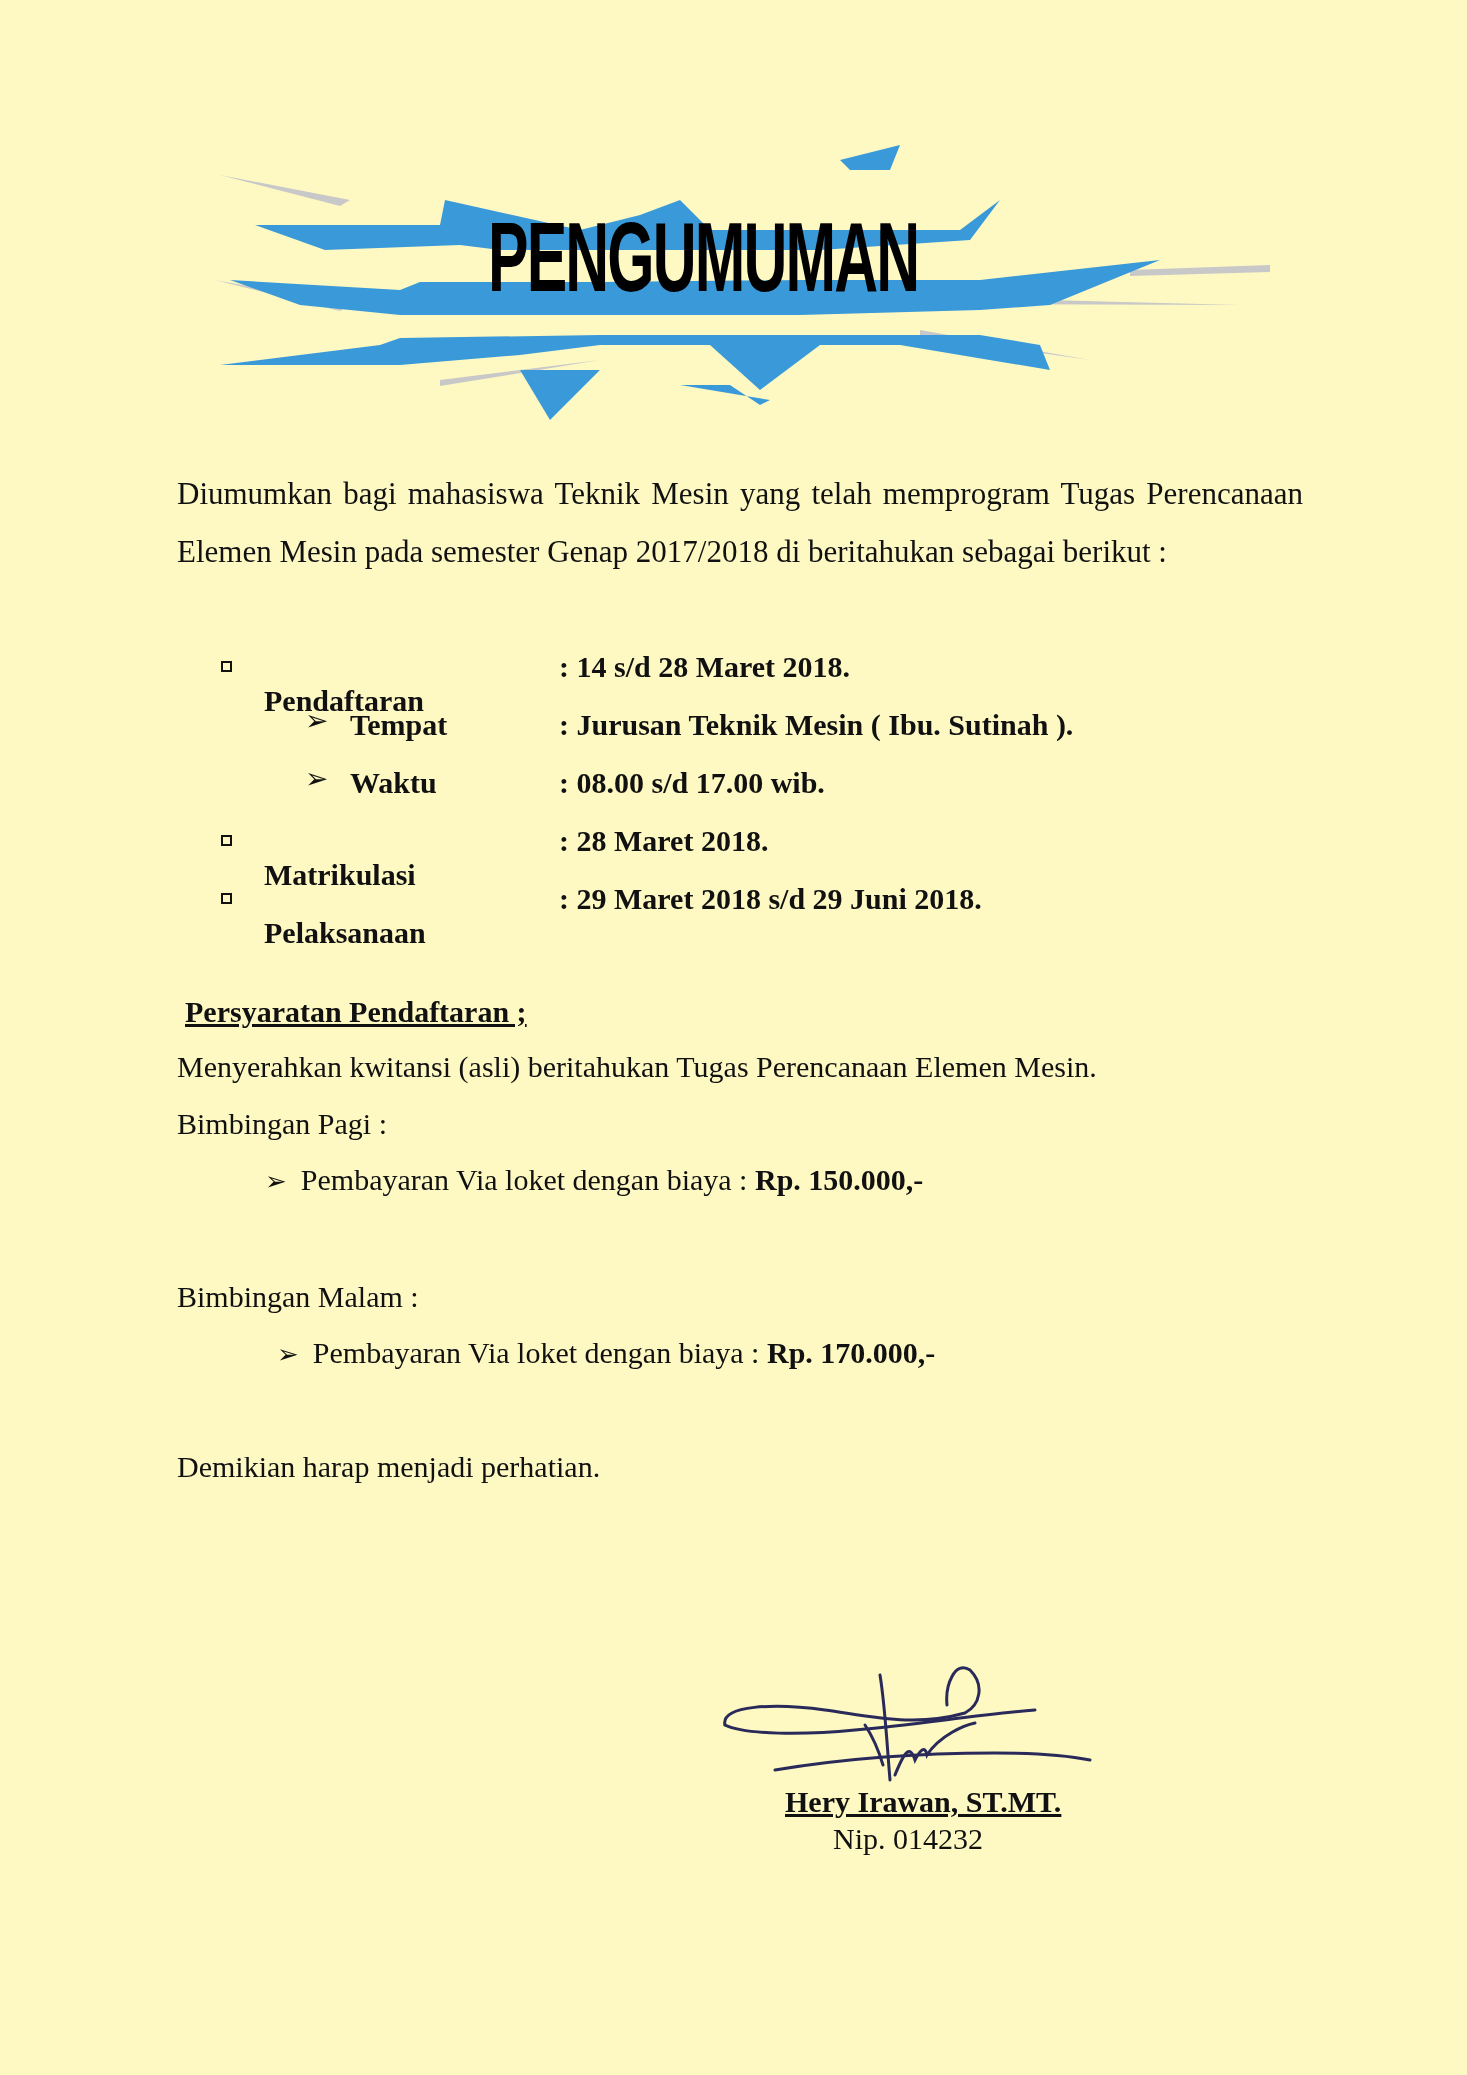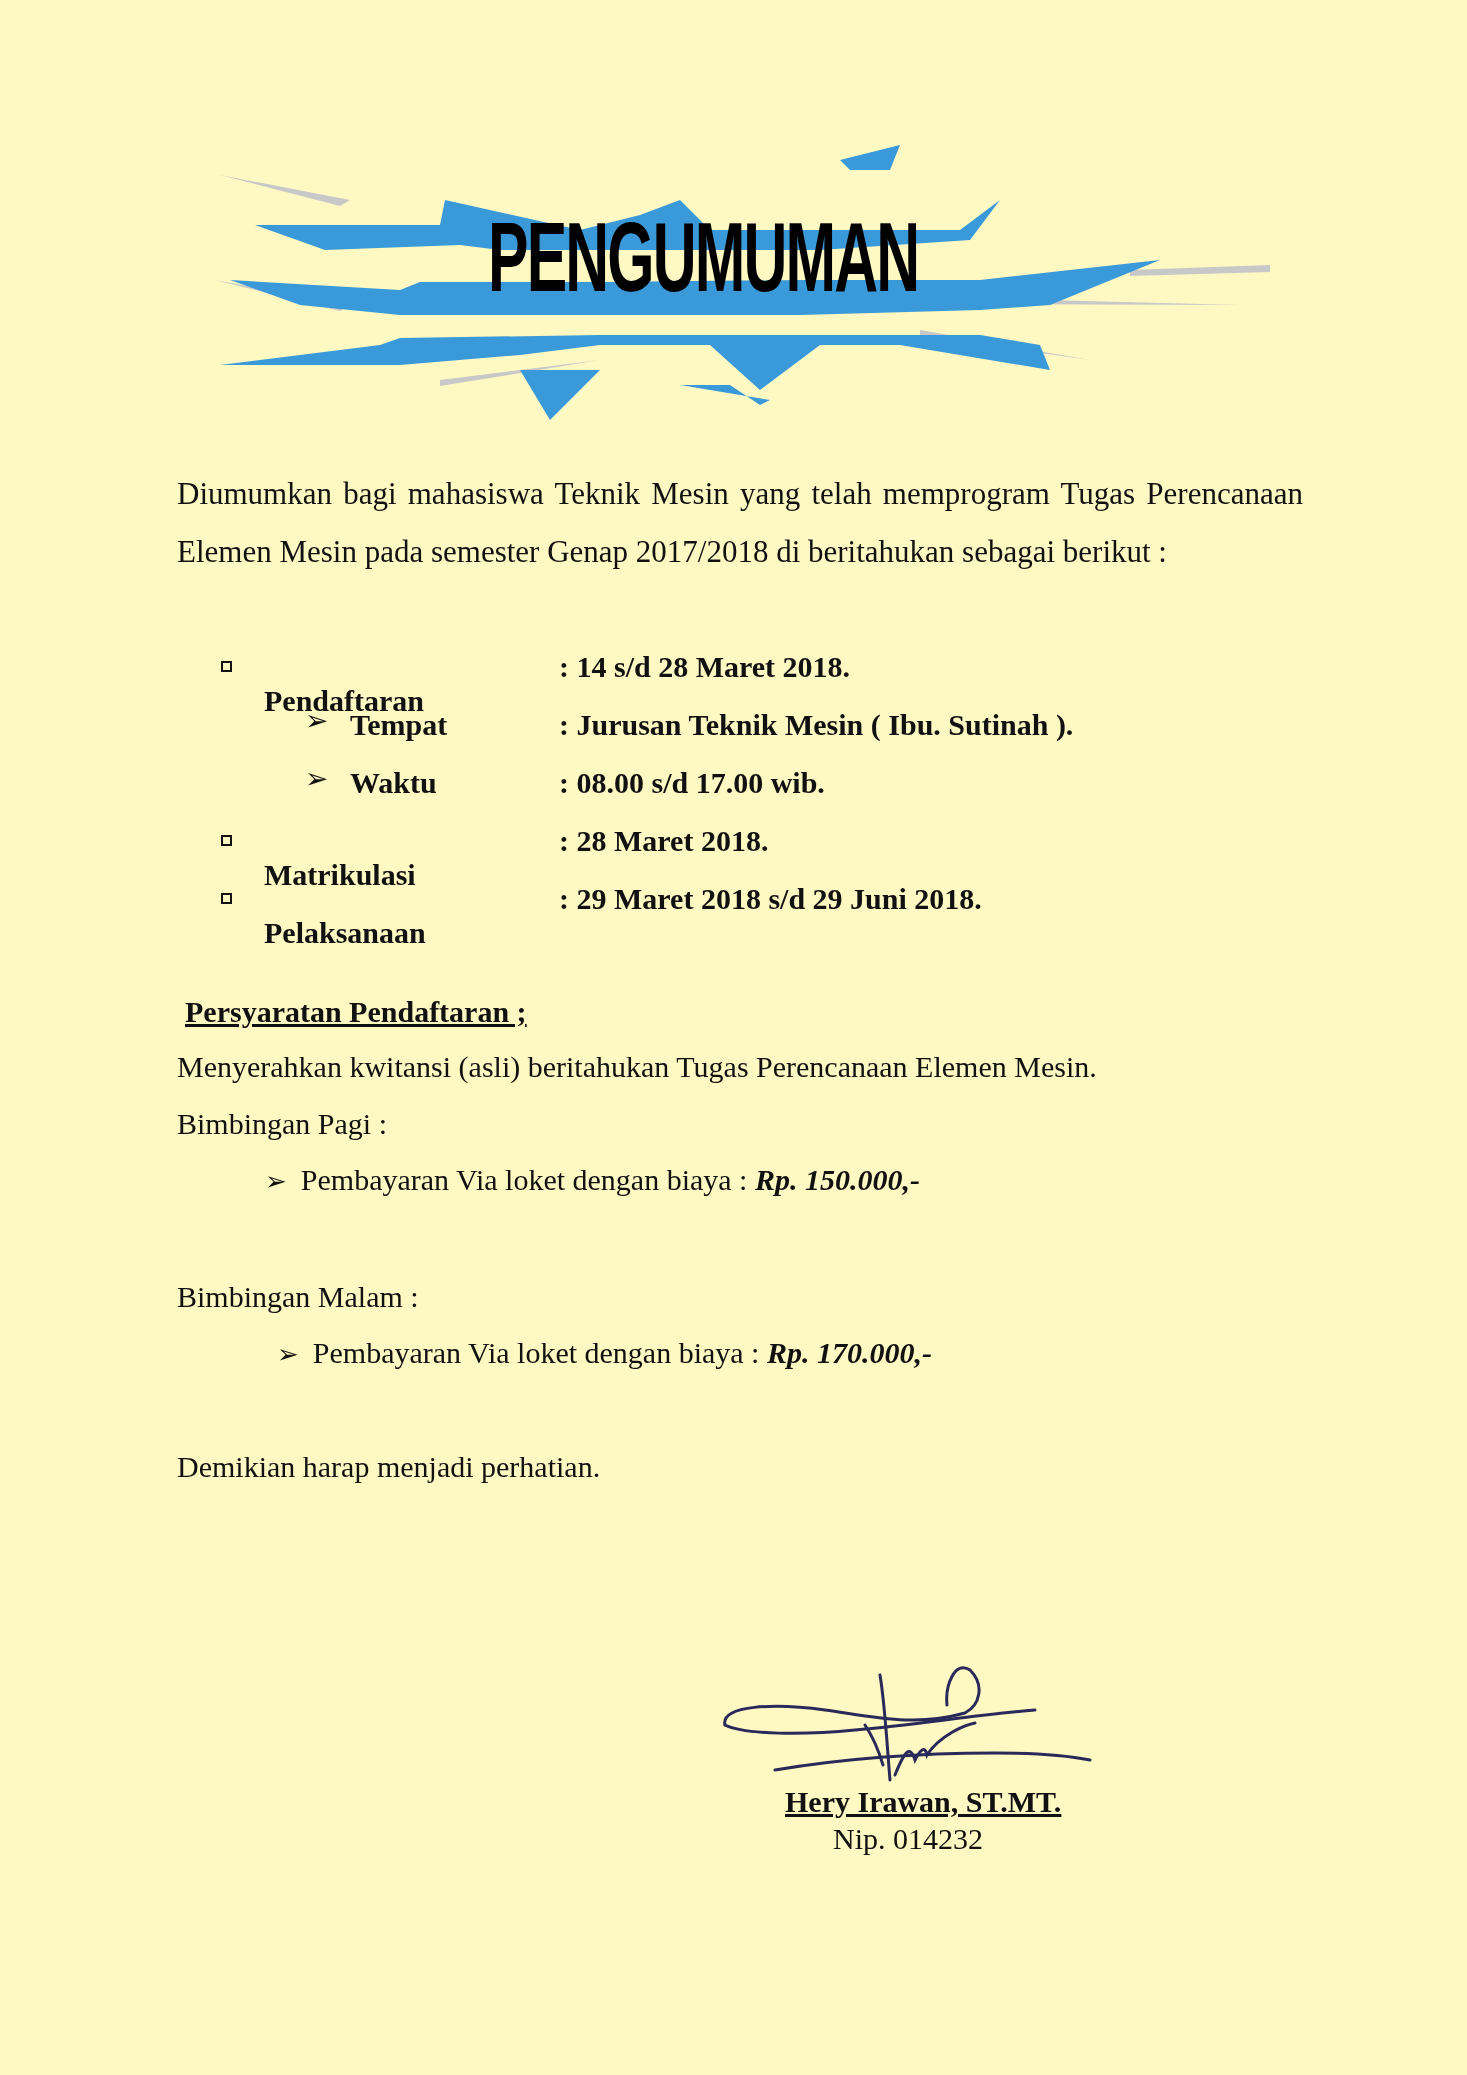--- a/index.html
+++ b/index.html
@@ -26,21 +26,21 @@
   .sched-row .value { position: absolute; left: 345px; top: 10px; margin-left: 37px; }
   .sched-row.main .bullet { left: 44px; }
   .sched-row.main .label { left: 87px; margin-top: 34px; }
   .sched-row.sub .arrow { left: 128px; }
   .sched-row.sub .label { left: 173px; }
 
   .req-heading { position: absolute; left: 177px; top: 995px; font-weight: bold; font-size: 30px; text-decoration: underline; margin-left: 8px; }
   .line { position: absolute; left: 177px; font-size: 30px; }
   .pay { position: absolute; font-size: 30px; }
   .pay .arrow { display: inline-block; margin-right: 14px; font-size: 26px; }
-  .pay .amount { font-weight: bold; font-style: italic; }
+  .pay .amount { font-weight: bold; }
 
   
   .sig-block { position: absolute; left: 785px; top: 1545px; font-size: 30px; line-height: 36px; }
   .signature { position: absolute; left: 715px; top: 1665px; width: 400px; height: 130px; }
   .signer-name { position: absolute; left: 785px; top: 1785px; font-size: 30px; font-weight: bold; text-decoration: underline; }
   .signer-nip { position: absolute; left: 785px; top: 1822px; font-size: 30px; margin-left: 48px; }
 </style>
 </head>
 <body>
 

